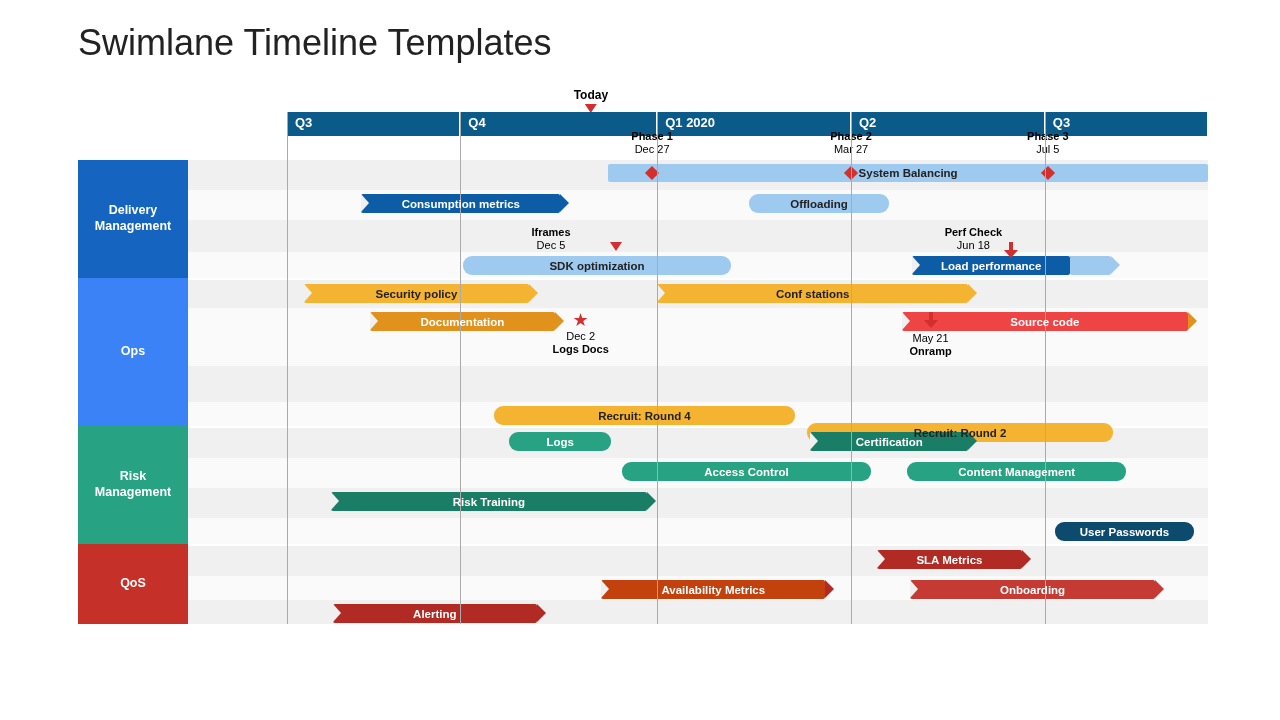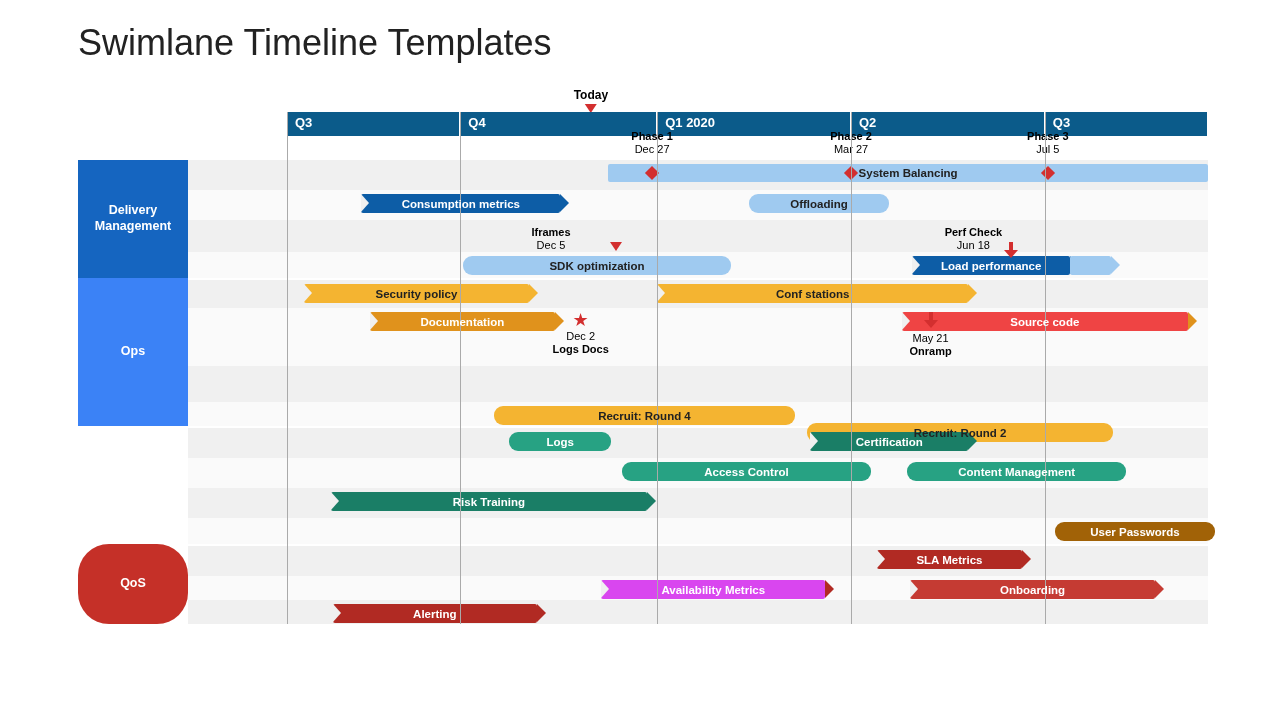--- a/index.html
+++ b/index.html
@@ -66,24 +66,25 @@
       <div class="lane-label" style="top: 12px; height: 118px; background: rgb(21, 101, 192);">Delivery Management</div>
       <div class="rowbg" style="left: 110px; width: 1020px; top: 132px; height: 28px; background: rgb(240, 240, 240);"></div>
       <div class="rowbg" style="left: 110px; width: 1020px; top: 160px; height: 58px; background: rgb(250, 250, 250);"></div>
       <div class="rowbg" style="left: 110px; width: 1020px; top: 218px; height: 36px; background: rgb(240, 240, 240);"></div>
       <div class="rowbg" style="left: 110px; width: 1020px; top: 254px; height: 24px; background: rgb(250, 250, 250);"></div>
       <div class="lane-label" style="top: 130px; height: 148px; background: #3b82f6;">Ops</div>
       <div class="rowbg" style="left: 110px; width: 1020px; top: 280px; height: 30px; background: rgb(240, 240, 240);"></div>
       <div class="rowbg" style="left: 110px; width: 1020px; top: 310px; height: 30px; background: rgb(250, 250, 250);"></div>
       <div class="rowbg" style="left: 110px; width: 1020px; top: 340px; height: 30px; background: rgb(240, 240, 240);"></div>
       <div class="rowbg" style="left: 110px; width: 1020px; top: 370px; height: 26px; background: rgb(250, 250, 250);"></div>
+      <div class="lane-label" style="top: 278px; height: 118px; background: rgb(39, 162, 131);">Risk Management</div>
       <div class="rowbg" style="left: 110px; width: 1020px; top: 398px; height: 30px; background: rgb(240, 240, 240);"></div>
       <div class="rowbg" style="left: 110px; width: 1020px; top: 428px; height: 24px; background: rgb(250, 250, 250);"></div>
       <div class="rowbg" style="left: 110px; width: 1020px; top: 452px; height: 24px; background: rgb(240, 240, 240);"></div>
-      <div class="lane-label" style="top: 396px; height: 80px; background: rgb(197, 48, 40); border-radius: 31px;">QoS</div>
+      <div class="lane-label" style="top: 396px; height: 80px; background: rgb(197, 48, 40);">QoS</div>
       <div class="anno" style="left: 574.1px; top: -18px;"><b>Phase 1</b><br>Dec 27</div>
       <div class="anno" style="left: 773px; top: -18px;"><b>Phase 2</b><br>Mar 27</div>
       <div class="anno" style="left: 969.86px; top: -18px;"><b>Phase 3</b><br>Jul  5</div>
       <div class="bar lt" style="--c: #9fcaf0; background: rgb(159, 202, 240); left: 530.24px; width: 599.76px; top: 16px; height: 18px;">
         <span class="txt">System Balancing</span>
       </div>
       <div class="diamond" style="left: 574.1px; top: 25px;"></div>
       <div class="diamond" style="left: 773px; top: 25px;"></div>
       <div class="diamond" style="left: 969.86px; top: 25px;"></div>
       <div class="bar dk ch-r notch-l" style="--c: #0d5da6; background: rgb(13, 93, 166); left: 283.4px; width: 198.9px; top: 46px;">
@@ -139,27 +140,27 @@
       </div>
       <div class="bar dk" style="--c: #27a283; background: rgb(39, 162, 131); left: 543.5px; width: 249.9px; top: 314px; border-radius: 9px;">
         <span class="txt">Access  Control</span>
       </div>
       <div class="bar dk" style="--c: #27a283; background: rgb(39, 162, 131); left: 829.1px; width: 219.3px; top: 314px; border-radius: 9px;">
         <span class="txt">Content Management</span>
       </div>
       <div class="bar dk ch-r notch-l" style="--c: #1a7e66; background: rgb(26, 126, 102); left: 252.8px; width: 316.2px; top: 344px;">
         <span class="txt">Risk Training</span>
       </div>
-      <div class="bar dk" style="--c: #27a283; background: #a16207; left: 977px; width: 160px; top: 374px; border-radius: 9px;">
+      <div class="bar dk" style="--c: #27a283; background: #0c4a6e; left: 977px; width: 139px; top: 374px; border-radius: 9px;">
         <span class="txt">User Passwords</span>
       </div>
       <div class="bar dk ch-r notch-l" style="--c: #b12a23; background: rgb(177, 42, 35); left: 798.5px; width: 145.86px; top: 402px;">
         <span class="txt">SLA Metrics</span>
       </div>
-      <div class="bar dk ch-r notch-l" style="--c: #b12a23; background: #d946ef; left: 523.1px; width: 224.4px; top: 432px; align-items: center;">
+      <div class="bar dk ch-r notch-l" style="--c: #b12a23; background: #c2410c; left: 523.1px; width: 224.4px; top: 432px; align-items: center;">
         <span class="txt">Availability Metrics</span>
       </div>
       <div class="bar dk ch-r notch-l" style="--c: #b12a23; background: rgb(177, 42, 35); left: 254.84px; width: 204px; top: 456px;">
         <span class="txt">Alerting</span>
       </div>
       <div class="bar dk ch-r notch-l" style="--c: #c53b33; background: rgb(197, 59, 51); left: 832.16px; width: 244.8px; top: 432px;">
         <span class="txt">Onboarding</span>
       </div>
     </div>
     <div class="grid" style="left: 208.94px; top: 24px; height: 512px;"></div>

